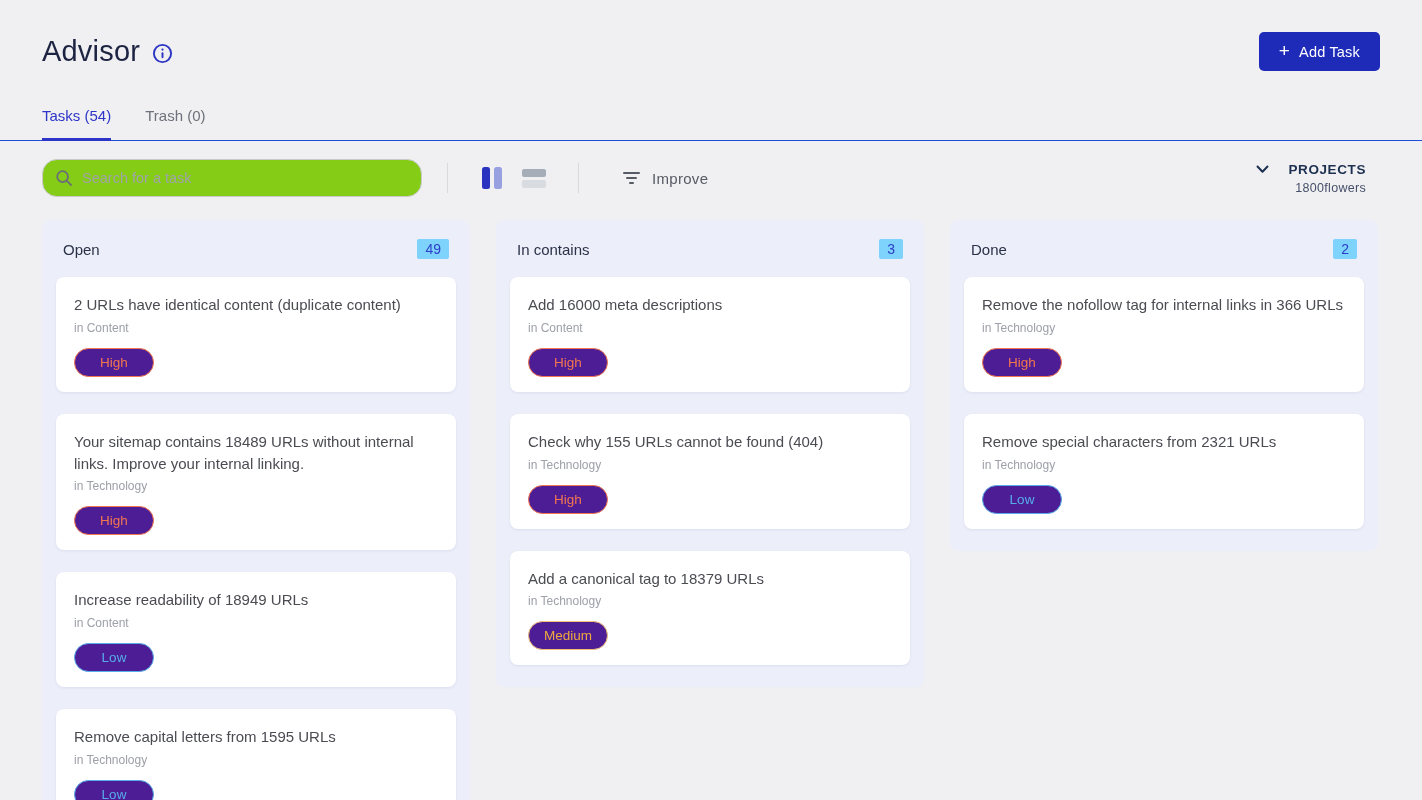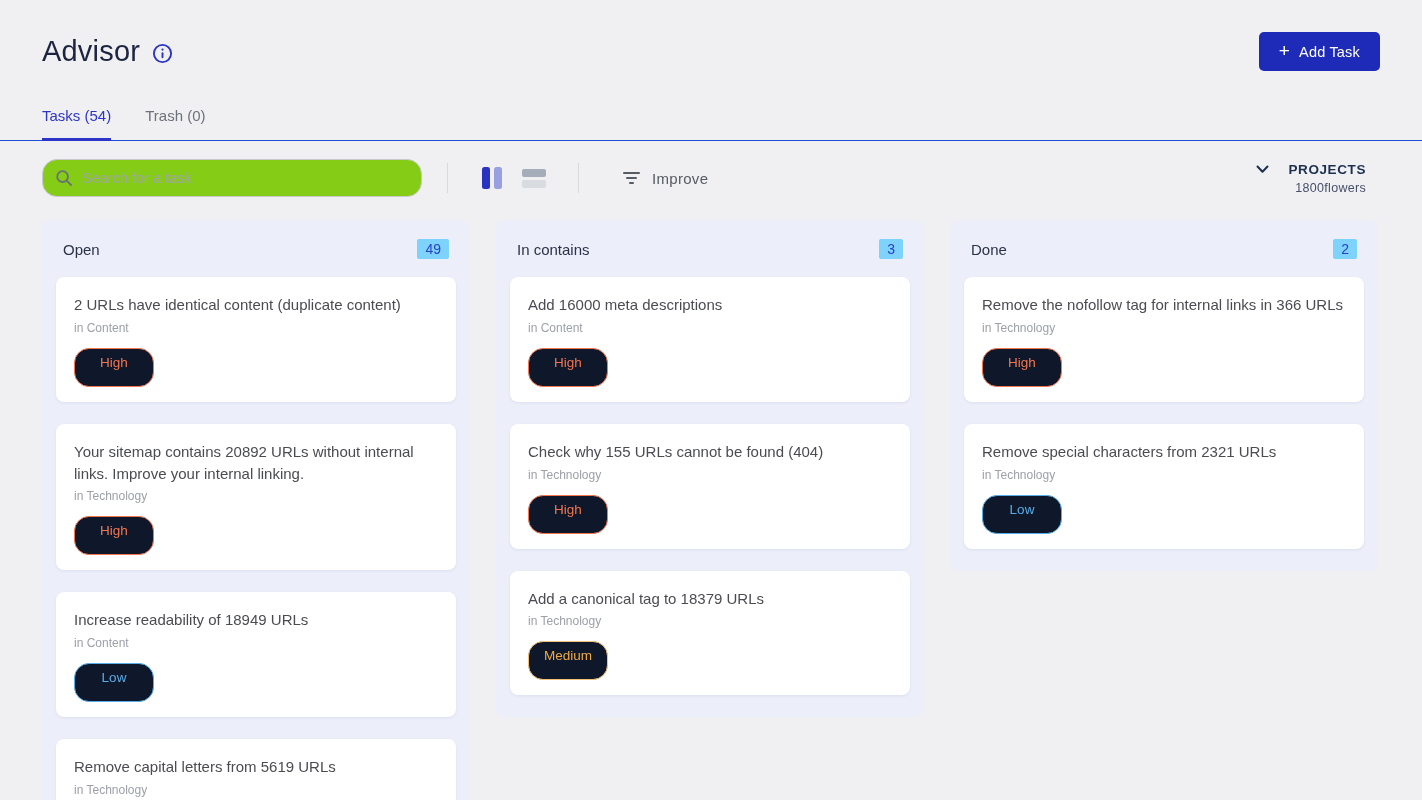--- a/index.html
+++ b/index.html
@@ -80,22 +80,22 @@
     border-radius: 2px; padding: 2px 8px; min-width: 14px; text-align: center;
   }
   .cards { display: flex; flex-direction: column; gap: 22px; }
   .card {
     background: #ffffff; border-radius: 8px; padding: 17px 18px 15px 18px;
     box-shadow: 0 1px 3px rgba(30, 40, 90, 0.08); cursor: pointer;
   }
   .card-title { font-size: 15px; color: #4b4c52; line-height: 1.45; }
   .card-category { font-size: 12px; color: #9da0a8; margin-top: 5px; }
   .badge {
-    display: inline-block; margin-top: 13px; width: 80px; height: 39px; line-height: 27px;
-    text-align: center; border-radius: 15px; font-size: 13.5px; background: #0f172a; border: 1px solid;
+    display: inline-block; margin-top: 13px; width: 80px; height: 29px; line-height: 27px;
+    text-align: center; border-radius: 15px; font-size: 13.5px; background: #4c1d95; border: 1px solid;
   }
   .priority-high { color: #f3764f; border-color: #f3764f; }
   .priority-medium { color: #efa93f; border-color: #f4c174; }
   .priority-low { color: #57ade9; border-color: #57ade9; }
 </style>
 </head>
 <body>
 
 <div class="page">
 
@@ -172,23 +172,23 @@
   </div>
 
   <div class="board" id="board">
       <div class="column">
         <div class="column-header">
           <div class="column-title">Open</div>
           <div class="count-badge">49</div>
         </div>
         <div class="cards">
           <div class="card"><div class="card-title">2 URLs have identical content (duplicate content)</div><div class="card-category">in Content</div><span class="badge priority-high">High</span></div>
-          <div class="card"><div class="card-title">Your sitemap contains 20892 URLs without internal links. Improve your internal linking.</div><div class="card-category">in Technology</div><span class="badge priority-high">High</span></div>
+          <div class="card"><div class="card-title">Your sitemap contains 18489 URLs without internal links. Improve your internal linking.</div><div class="card-category">in Technology</div><span class="badge priority-high">High</span></div>
           <div class="card"><div class="card-title">Increase readability of 18949 URLs</div><div class="card-category">in Content</div><span class="badge priority-low">Low</span></div>
-          <div class="card"><div class="card-title">Remove capital letters from 5619 URLs</div><div class="card-category">in Technology</div><span class="badge priority-low">Low</span></div>
+          <div class="card"><div class="card-title">Remove capital letters from 1595 URLs</div><div class="card-category">in Technology</div><span class="badge priority-low">Low</span></div>
         </div>
       </div>
       <div class="column">
         <div class="column-header">
           <div class="column-title">In contains</div>
           <div class="count-badge">3</div>
         </div>
         <div class="cards">
           <div class="card"><div class="card-title">Add 16000 meta descriptions</div><div class="card-category">in Content</div><span class="badge priority-high">High</span></div>
           <div class="card"><div class="card-title">Check why 155 URLs cannot be found (404)</div><div class="card-category">in Technology</div><span class="badge priority-high">High</span></div>

